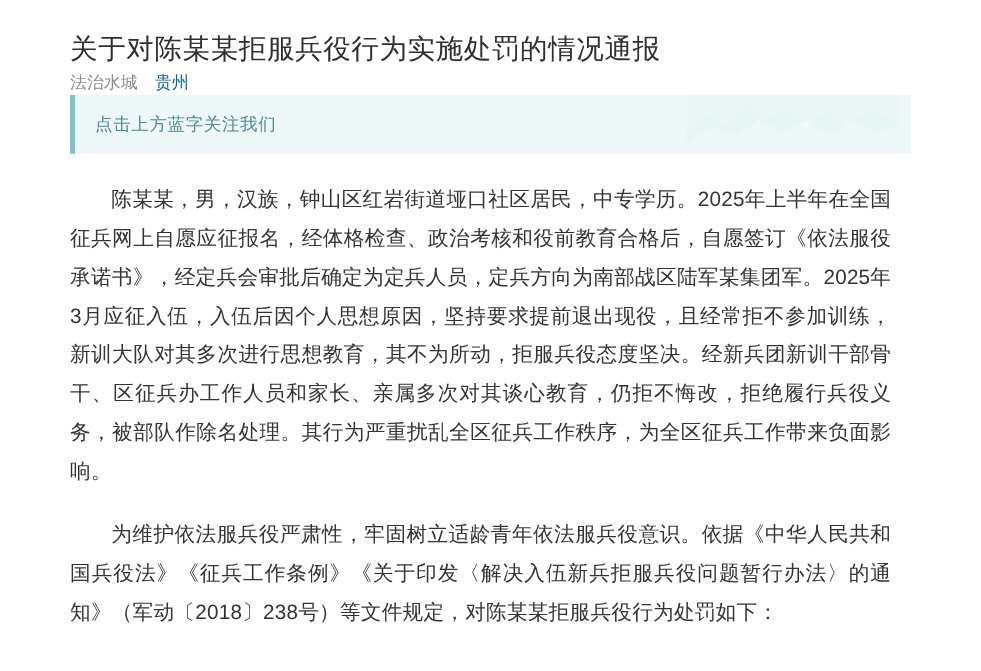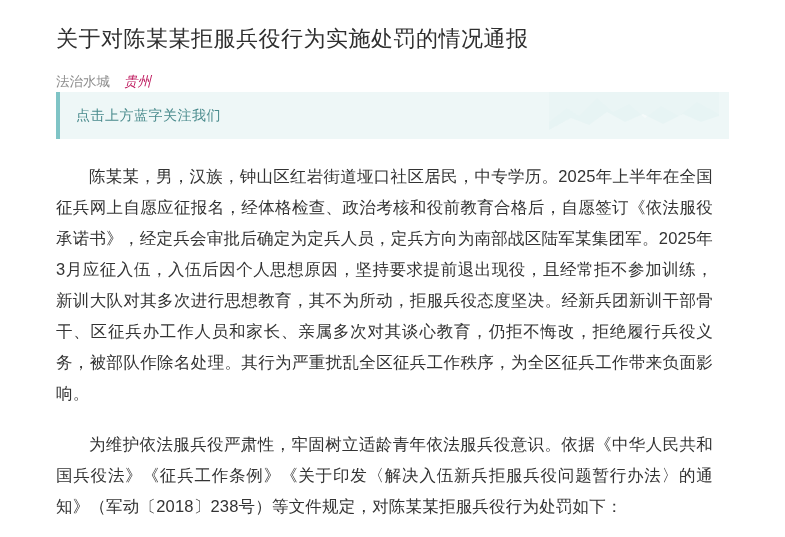--- a/index.html
+++ b/index.html
@@ -25,37 +25,35 @@
   .article-title {
     margin: 0;
     padding-top: 22px;
     font-size: 22px;
     line-height: 34px;
     font-weight: 400;
     color: #2f2f2f;
     letter-spacing: 0.5px;
   }
   .meta-row {
-    margin-top: 16px;
     display: flex;
     align-items: center;
     gap: 14px;
     font-size: 13.5px;
     color: #9a9a9a;
     line-height: 20px;
   }
   .meta-author {
     color: #8c8c8c;
   }
   .meta-date {
     color: #9a9a9a;
   }
   .meta-location {
-    color: #be185d;
-    font-style: italic;
+    color: #0369a1;
   }
   .notice-band {
     position: relative;
     height: 47px;
     background: #eef7f7;
     border-left: 4px solid #7fc4c6;
     box-sizing: border-box;
     display: flex;
     align-items: center;
     overflow: hidden;

